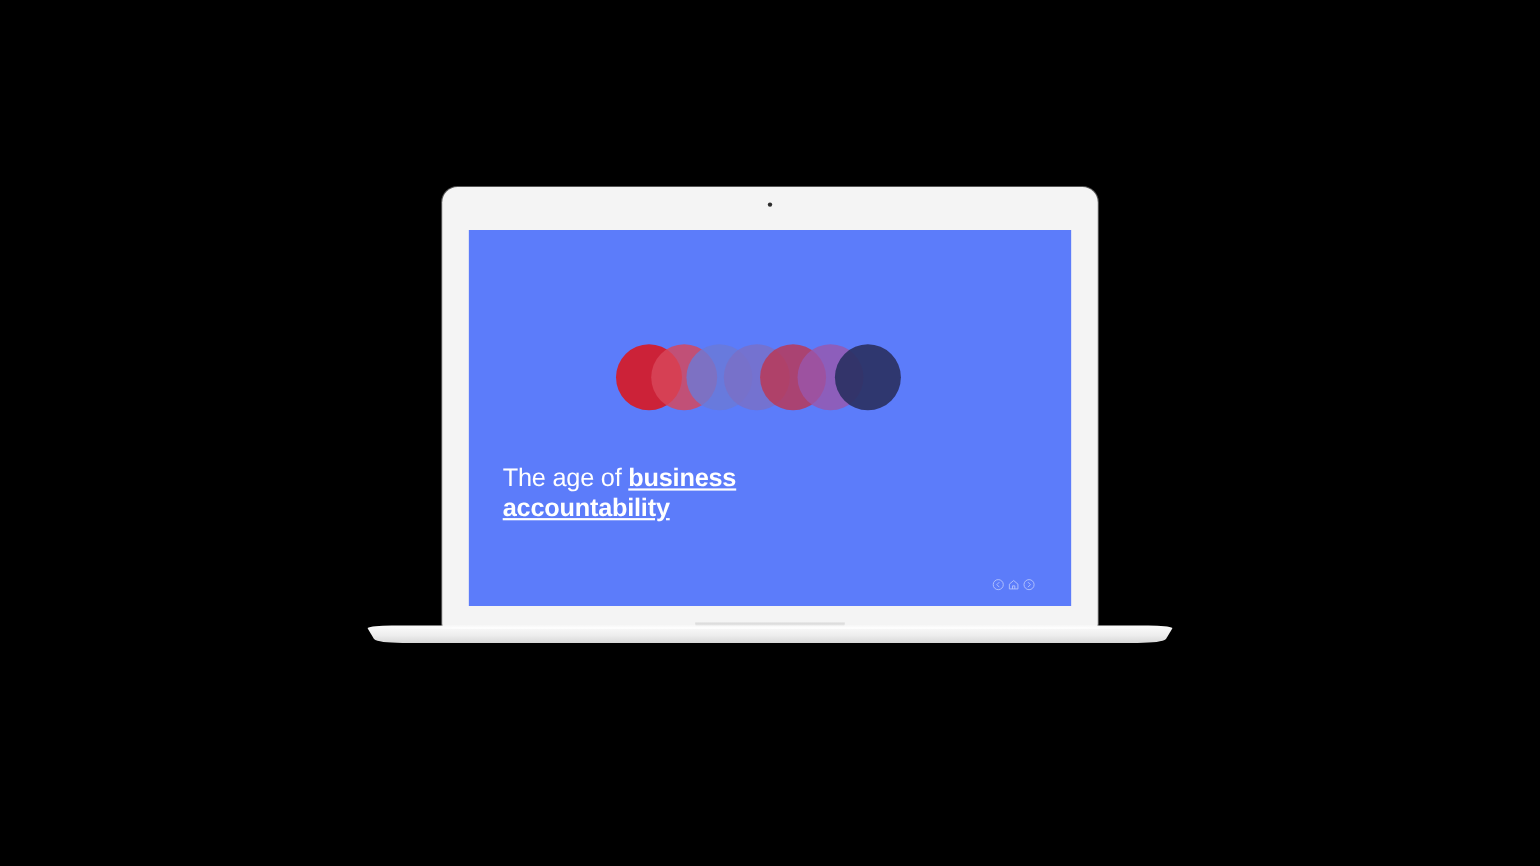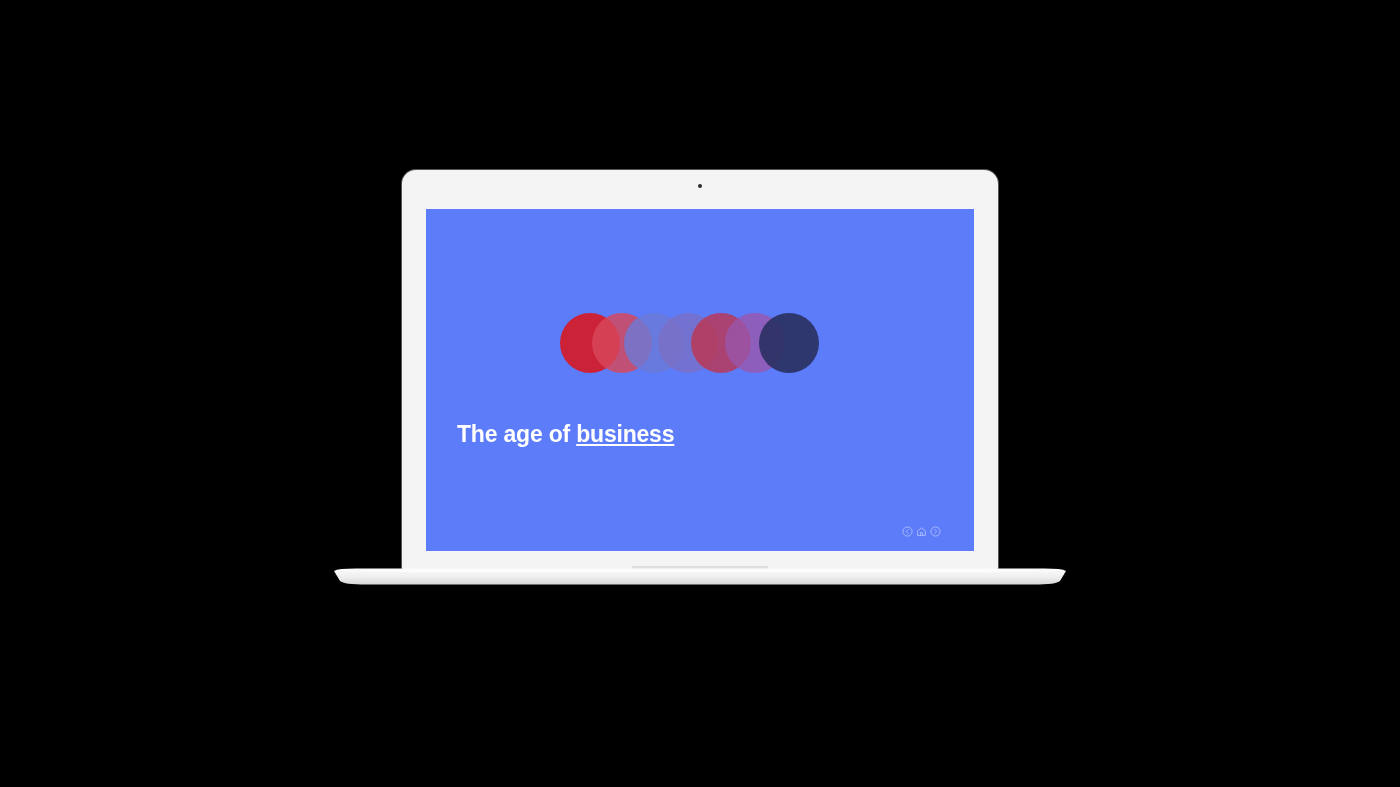--- a/index.html
+++ b/index.html
@@ -88,21 +88,21 @@
     top: 212px;
     width: 300px;
     color: #ffffff;
     line-height: 1.18;
   }
   .title-line {
     font-size: 23px;
     letter-spacing: -0.2px;
     white-space: nowrap;
   }
-  .t-light { font-weight: 700; }
+  .t-light { font-weight: 400; }
   .t-bold  { font-weight: 700; text-decoration: underline; }
 
   
   .nav-icons {
     position: absolute;
     right: 33px;
     bottom: 14px;
     display: flex;
     gap: 3px;
     align-items: center;
@@ -160,20 +160,21 @@
                 <circle cx="329" cy="134" r="30" fill="#9a56ab" opacity="0.8"></circle>
                 <circle cx="363" cy="134" r="30" fill="#2b3163" opacity="0.92"></circle>
               </g>
           </svg>
         </div>
 
         <div class="title-block">
           <div class="title-line">
             <span class="t-light">The age of </span><span class="t-bold">business</span>
           </div>
+          <div class="title-line t-bold">accountability</div>
         </div>
 
         <div class="nav-icons">
           <span>
             <svg class="nav-icon" viewBox="0 0 24 24">
               <circle cx="12" cy="12" r="10" fill="none" stroke="#ffffff" stroke-width="1.8"></circle>
               <path d="M13.6 7.6 L9.2 12 L13.6 16.4" fill="none" stroke="#ffffff" stroke-width="1.8" stroke-linecap="round" stroke-linejoin="round"></path>
             </svg>
           </span>
           <span>

